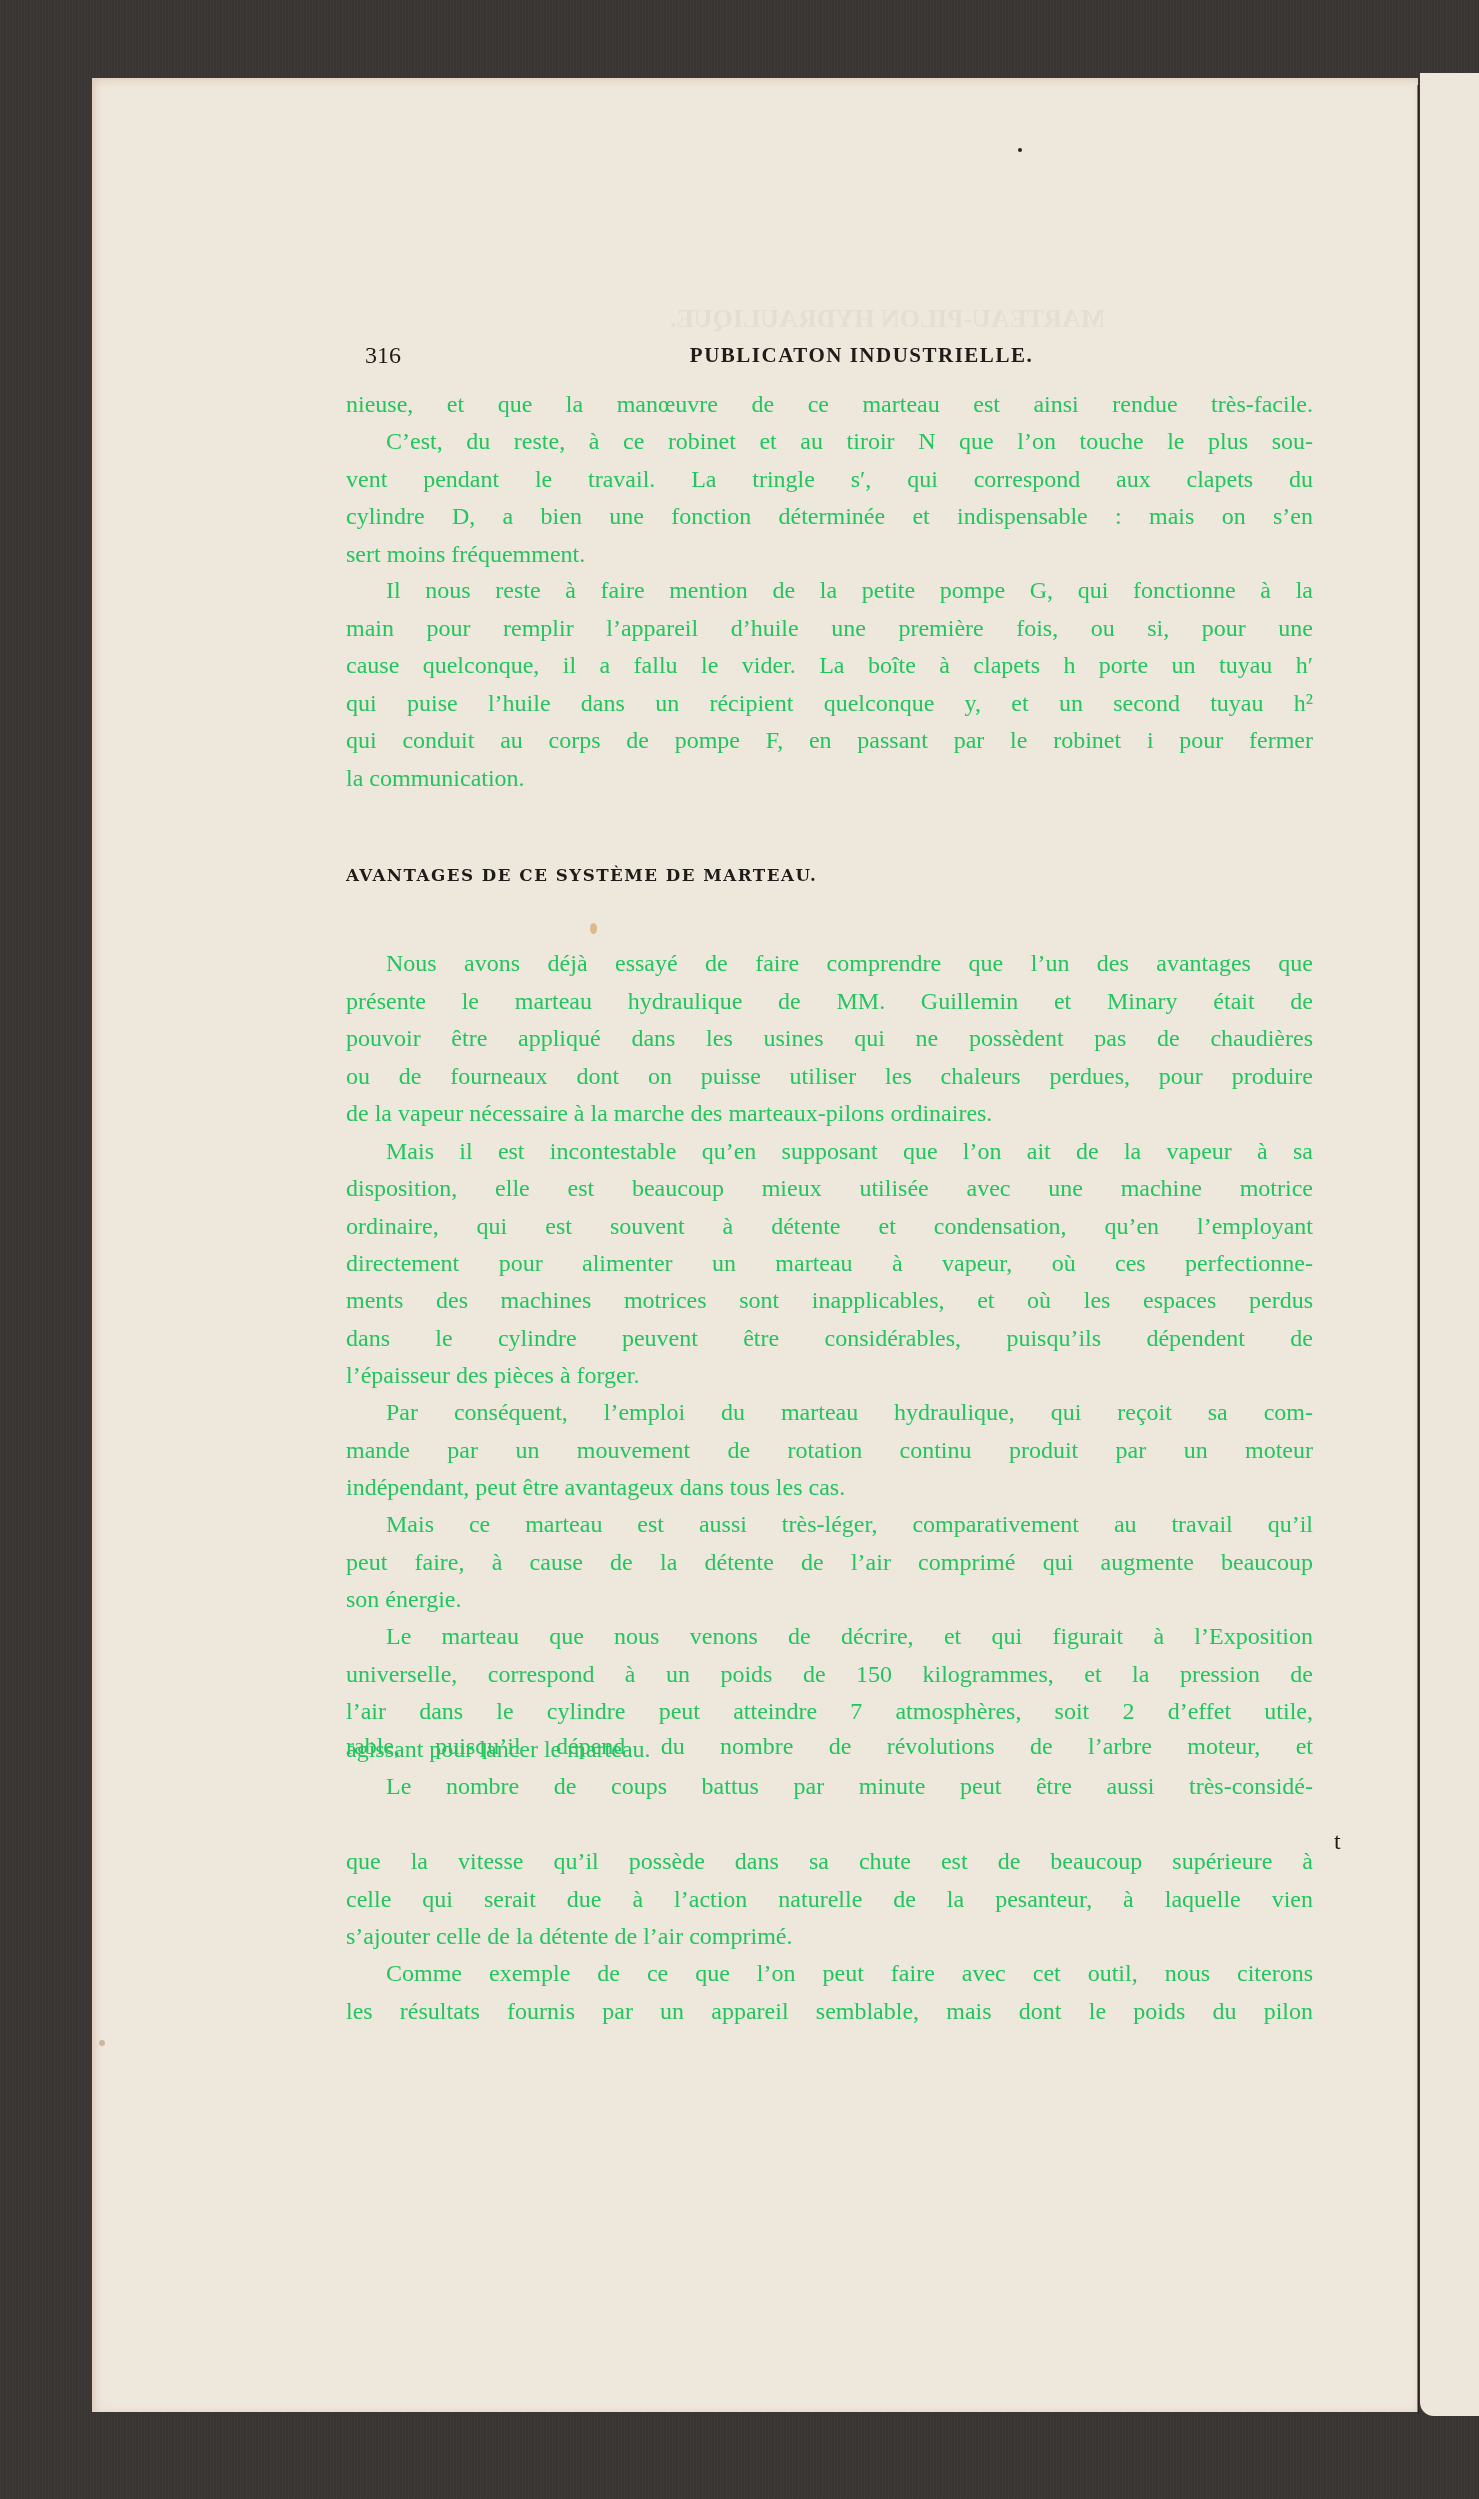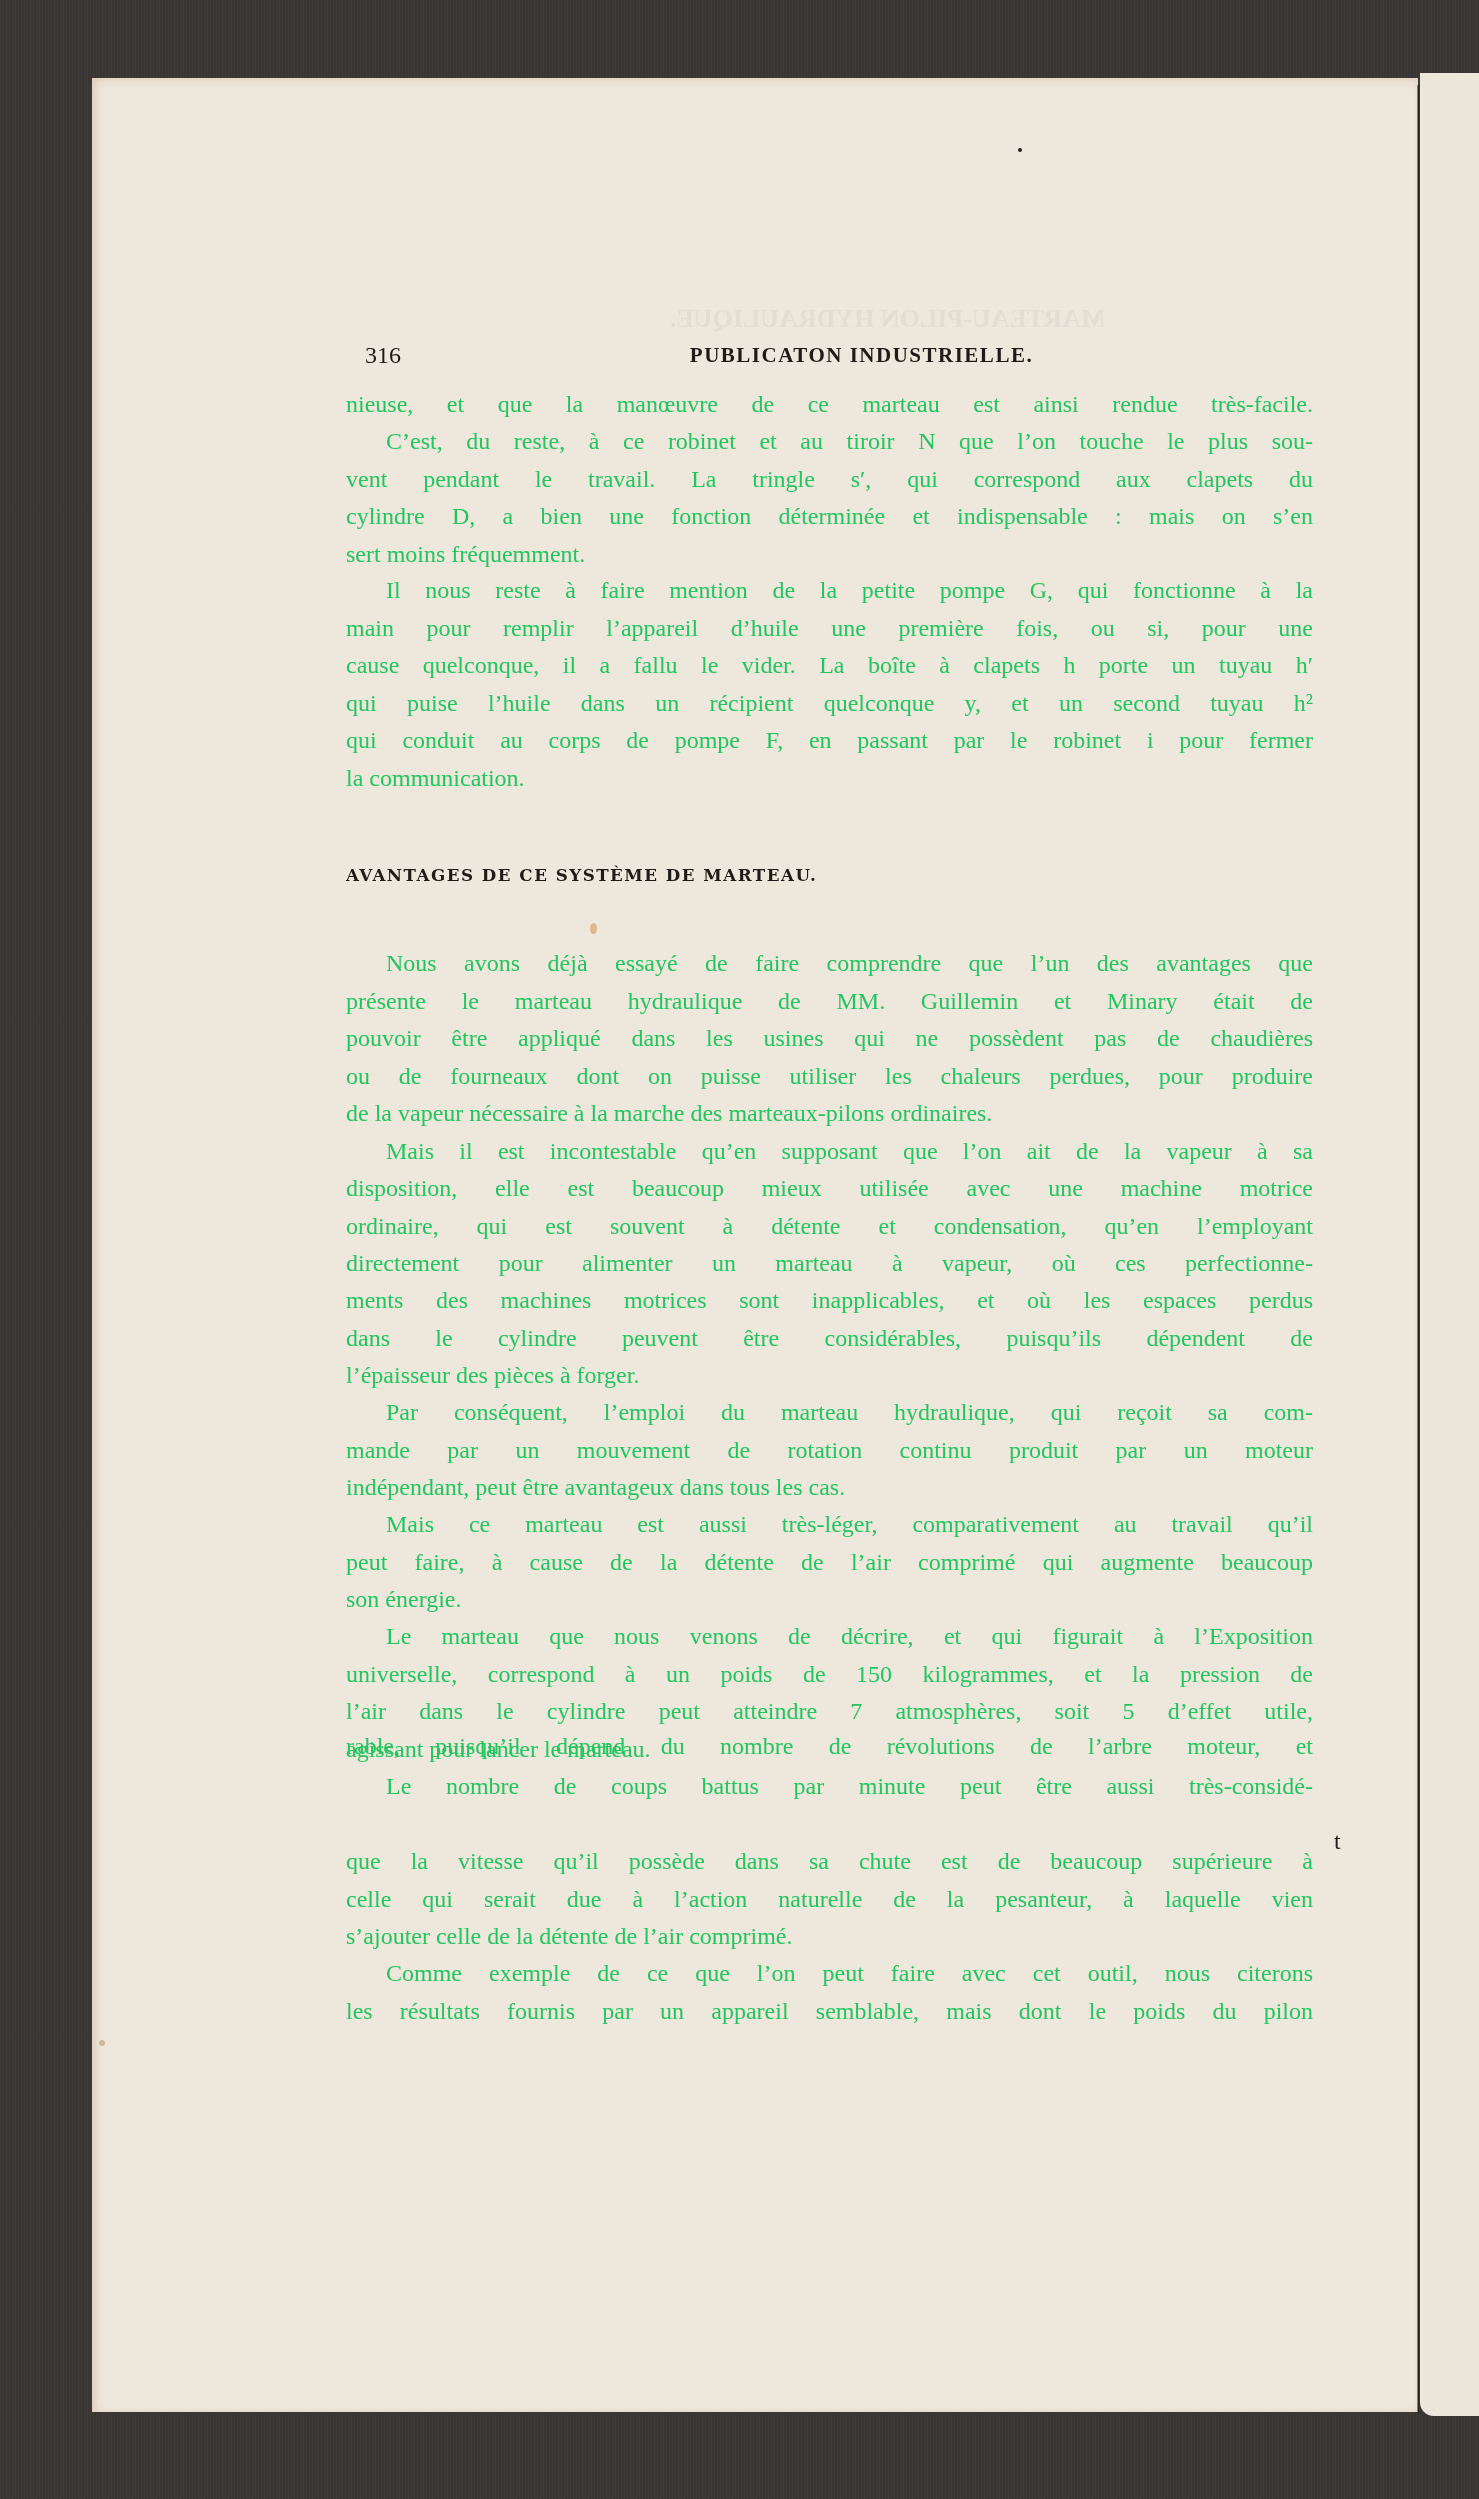--- a/index.html
+++ b/index.html
@@ -99,21 +99,21 @@
     <div class="line j" style="top: 1320px;">dans le cylindre peuvent être considérables, puisqu’ils dépendent de</div>
     <div class="line" style="top: 1357px;">l’épaisseur des pièces à forger.</div>
     <div class="line j indent" style="top: 1394px;">Par conséquent, l’emploi du marteau hydraulique, qui reçoit sa com-</div>
     <div class="line j" style="top: 1432px;">mande par un mouvement de rotation continu produit par un moteur</div>
     <div class="line" style="top: 1469px;">indépendant, peut être avantageux dans tous les cas.</div>
     <div class="line j indent" style="top: 1506px;">Mais ce marteau est aussi très-léger, comparativement au travail qu’il</div>
     <div class="line j" style="top: 1544px;">peut faire, à cause de la détente de l’air comprimé qui augmente beaucoup</div>
     <div class="line" style="top: 1581px;">son énergie.</div>
     <div class="line j indent" style="top: 1618px;">Le marteau que nous venons de décrire, et qui figurait à l’Exposition</div>
     <div class="line j" style="top: 1656px;">universelle, correspond à un poids de 150 kilogrammes, et la pression de</div>
-    <div class="line j" style="top: 1693px;">l’air dans le cylindre peut atteindre 7 atmosphères, soit 5 d’effet utile,</div>
+    <div class="line j" style="top: 1693px;">l’air dans le cylindre peut atteindre 7 atmosphères, soit 2 d’effet utile,</div>
     <div class="line" style="top: 1731px;">agissant pour lancer le marteau.</div>
     <div class="line j indent" style="top: 1768px;">Le nombre de coups battus par minute peut être aussi très-considé-</div>
     <div class="line j" style="top: 1728px;">rable, puisqu’il dépend du nombre de révolutions de l’arbre moteur, et</div>
     <div class="line j" style="top: 1843px;">que la vitesse qu’il possède dans sa chute est de beaucoup supérieure à</div>
     <div class="line j" style="top: 1881px;">celle qui serait due à l’action naturelle de la pesanteur, à laquelle vien</div>
     <div class="line" style="top: 1918px;">s’ajouter celle de la détente de l’air comprimé.</div>
     <div class="line j indent" style="top: 1955px;">Comme exemple de ce que l’on peut faire avec cet outil, nous citerons</div>
     <div class="line j" style="top: 1993px;">les résultats fournis par un appareil semblable, mais dont le poids du pilon</div>
   </div>
 

